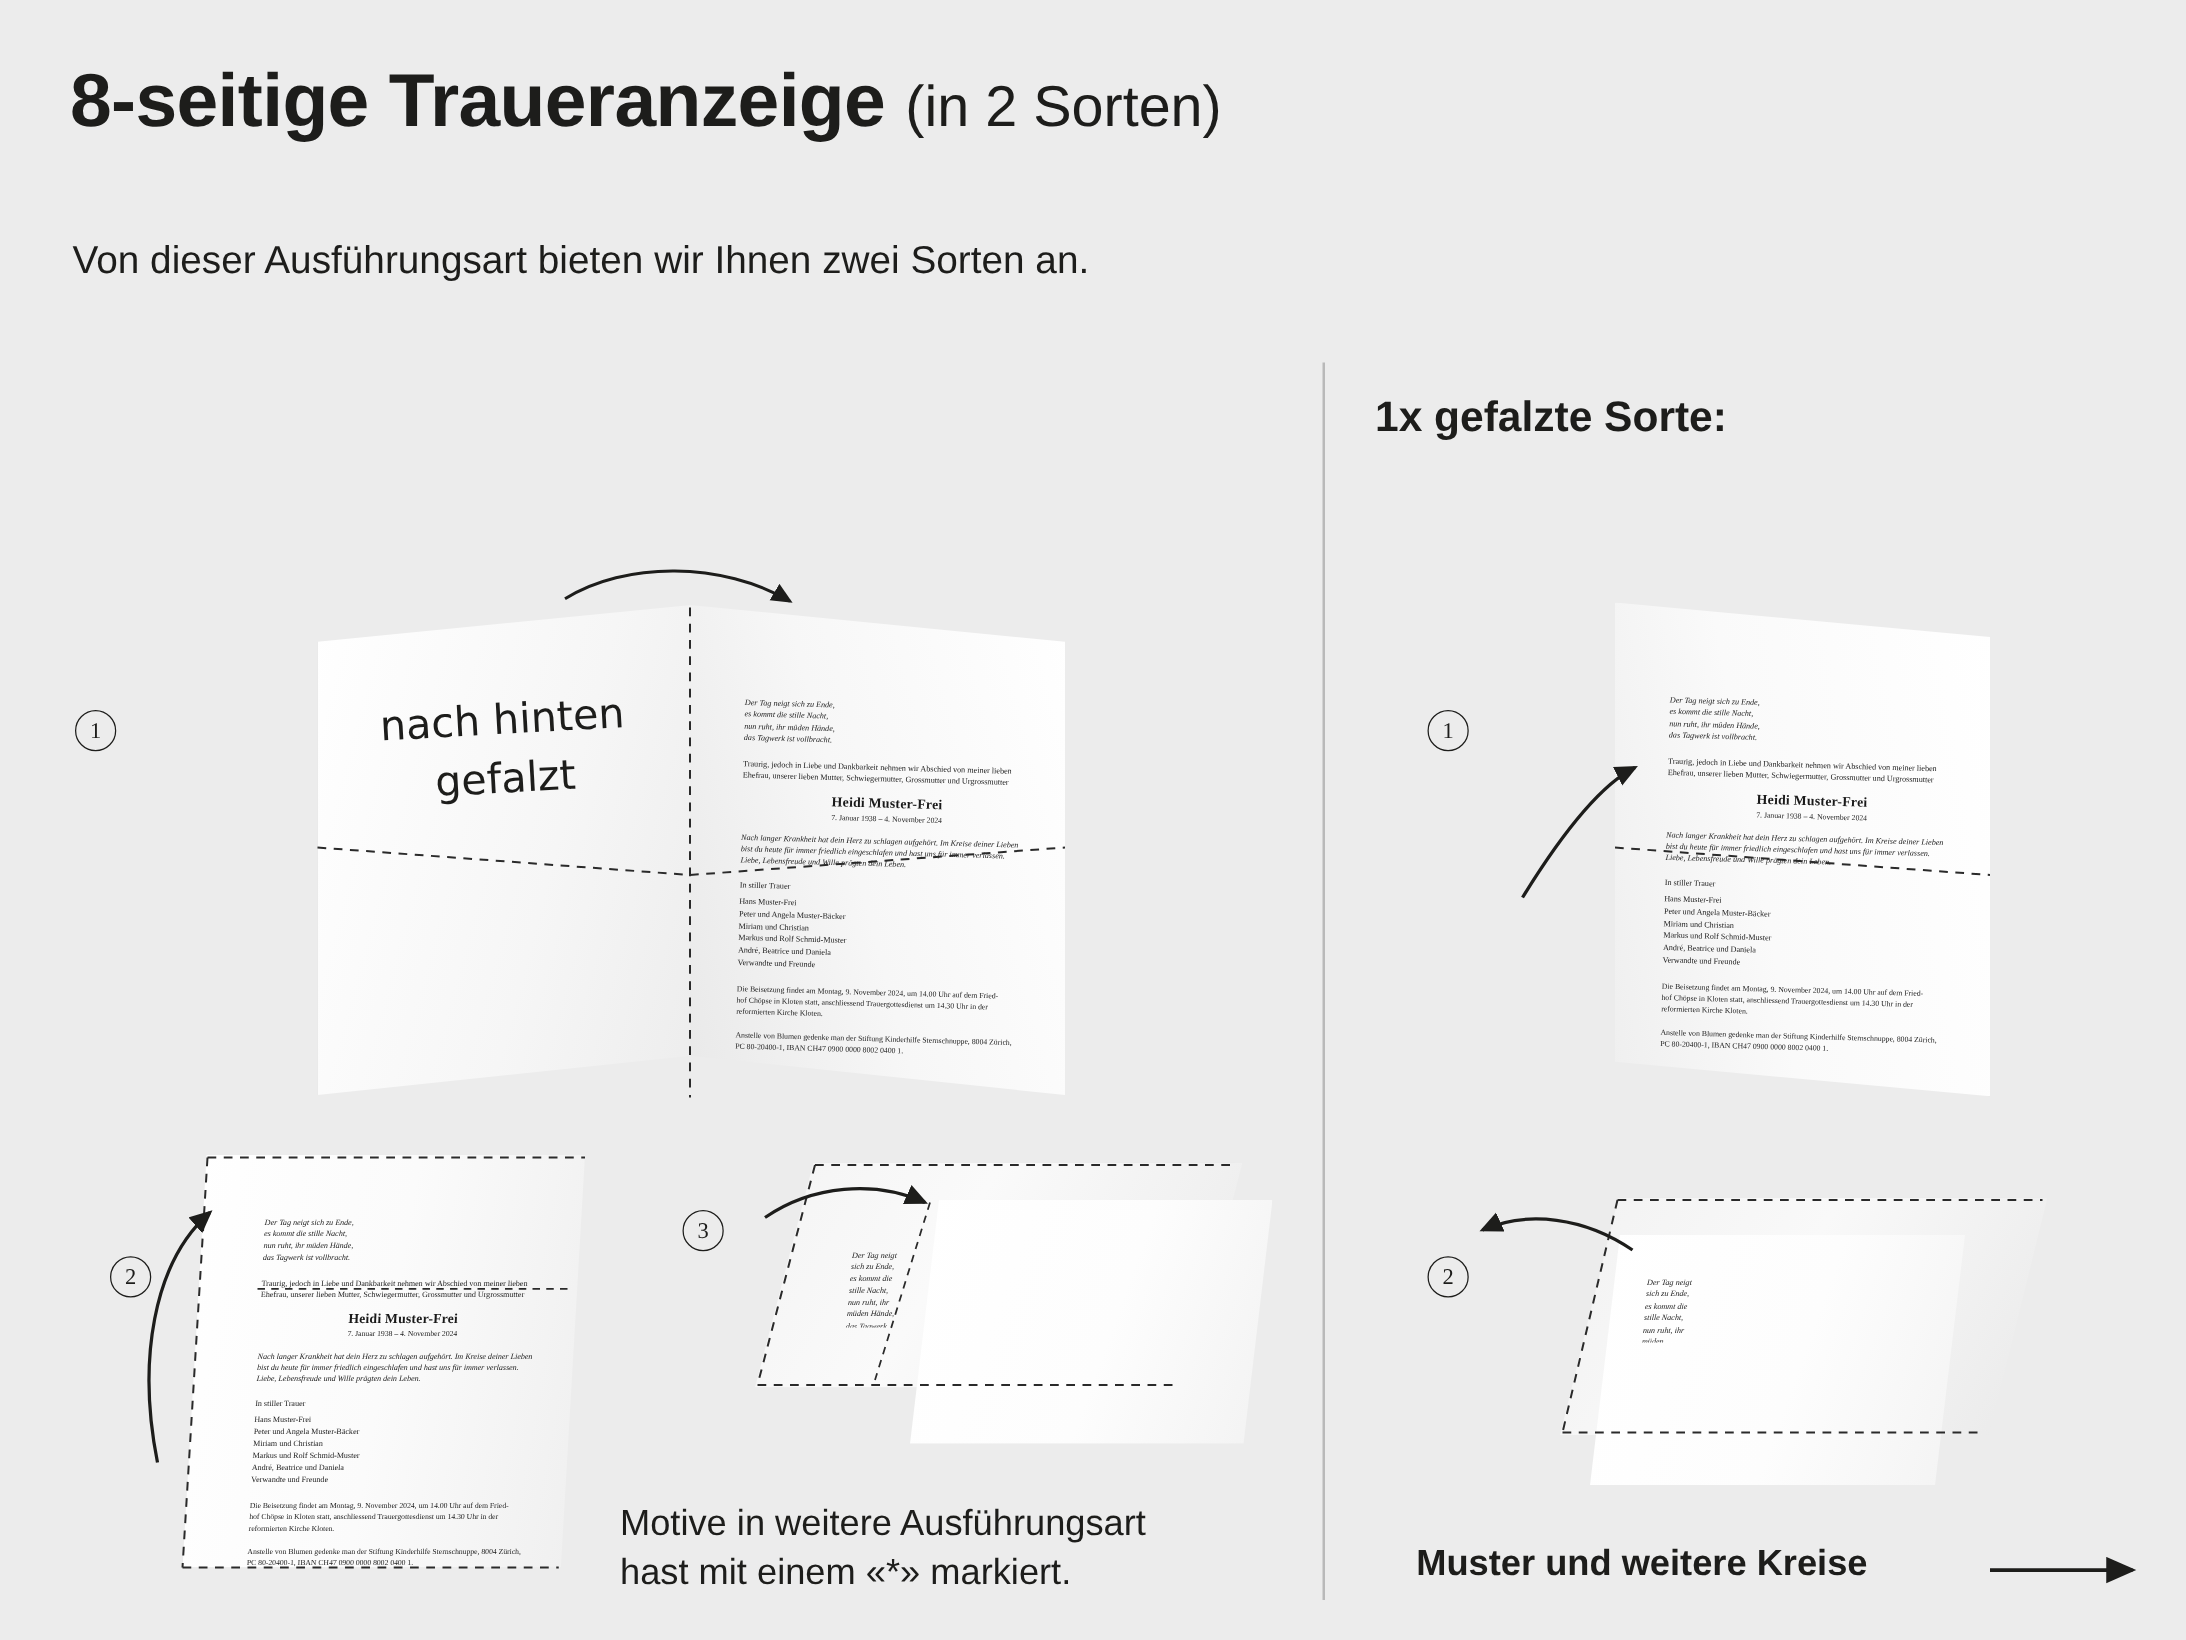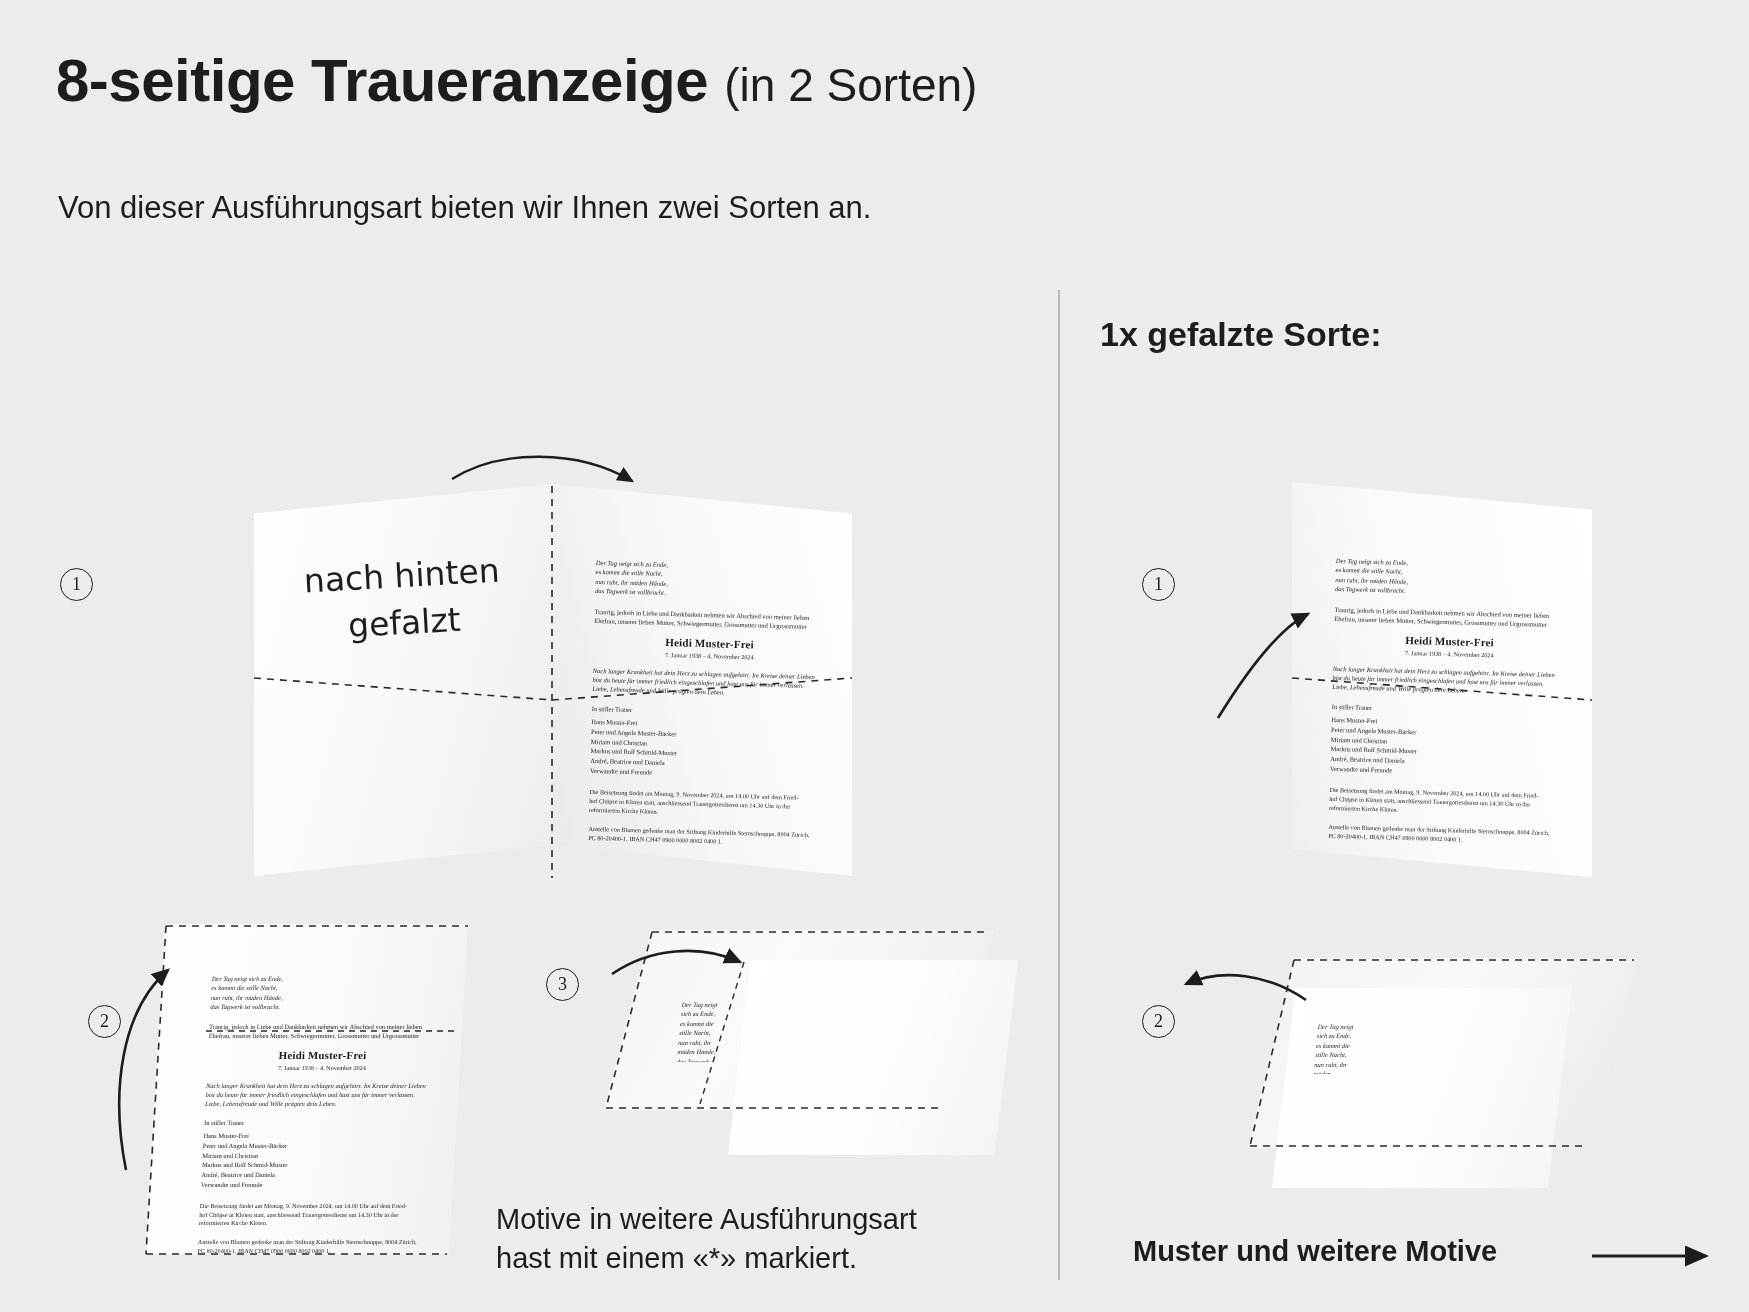--- a/index.html
+++ b/index.html
@@ -312,21 +312,21 @@
               clip-path: polygon(8% 0%, 100% 0%, 92% 100%, 0% 100%);"></div>
 
   <div class="obit" style="left:1318px; top:1022px; width:36px; overflow:hidden; height:52px; transform:skewX(-5deg); transform-origin:left top;">
     <div class="poem">
       <div>Der Tag neigt sich zu Ende,</div>
       <div>es kommt die stille Nacht,</div>
       <div>nun ruht, ihr müden Hände,</div>
     </div>
   </div>
 
-  <div id="bottom-right-caption">Muster und weitere Motive</div>
+  <div id="bottom-right-caption">Muster und weitere Kreise</div>
 
   <svg class="overlay" viewBox="0 0 1749 1312" xmlns="http://www.w3.org/2000/svg">
     <defs>
       <marker id="arrowHead" markerWidth="9" markerHeight="9" refX="6" refY="3.2" orient="auto">
         <path d="M0,0 L7,3.2 L0,6.4 z" fill="#1d1d1b"></path>
       </marker>
       <marker id="arrowHeadBig" markerWidth="10" markerHeight="10" refX="7" refY="3.5" orient="auto">
         <path d="M0,0 L8,3.5 L0,7 z" fill="#1d1d1b"></path>
       </marker>
     </defs>

